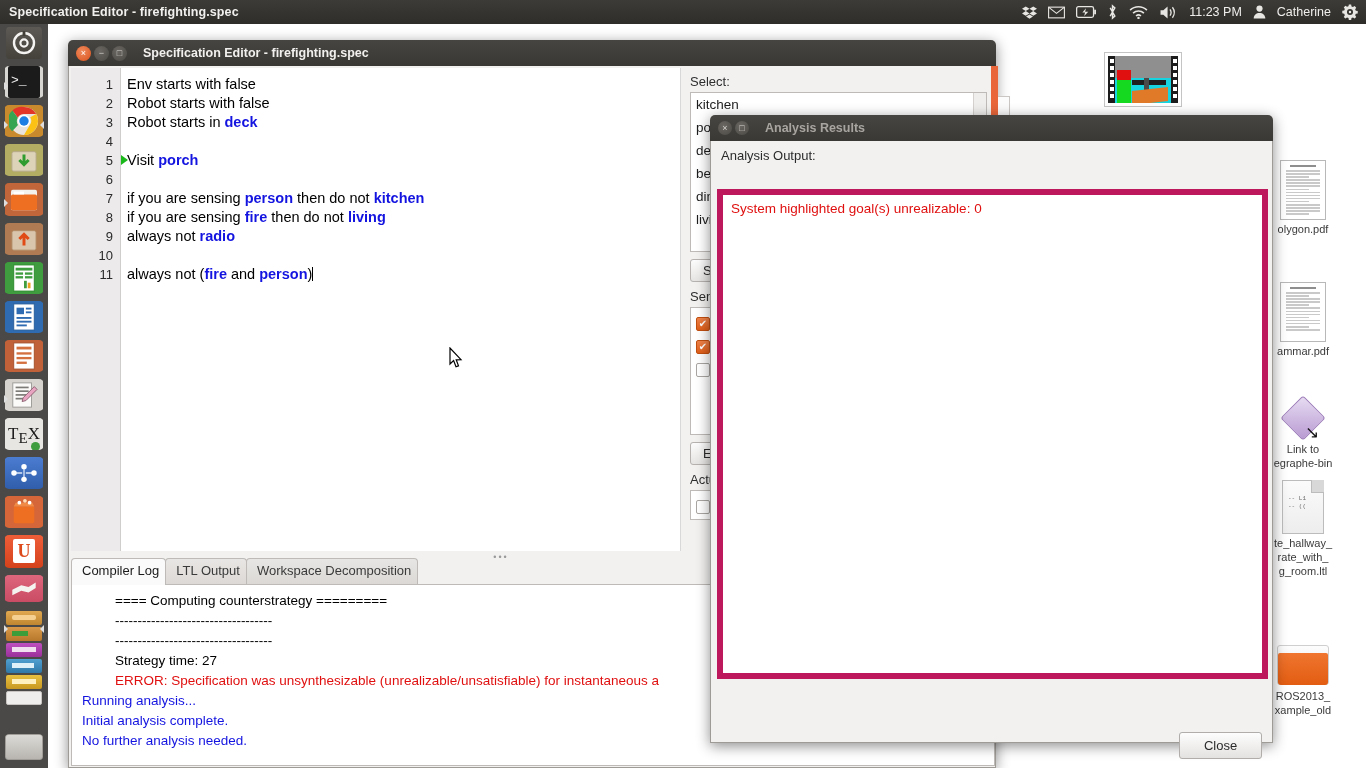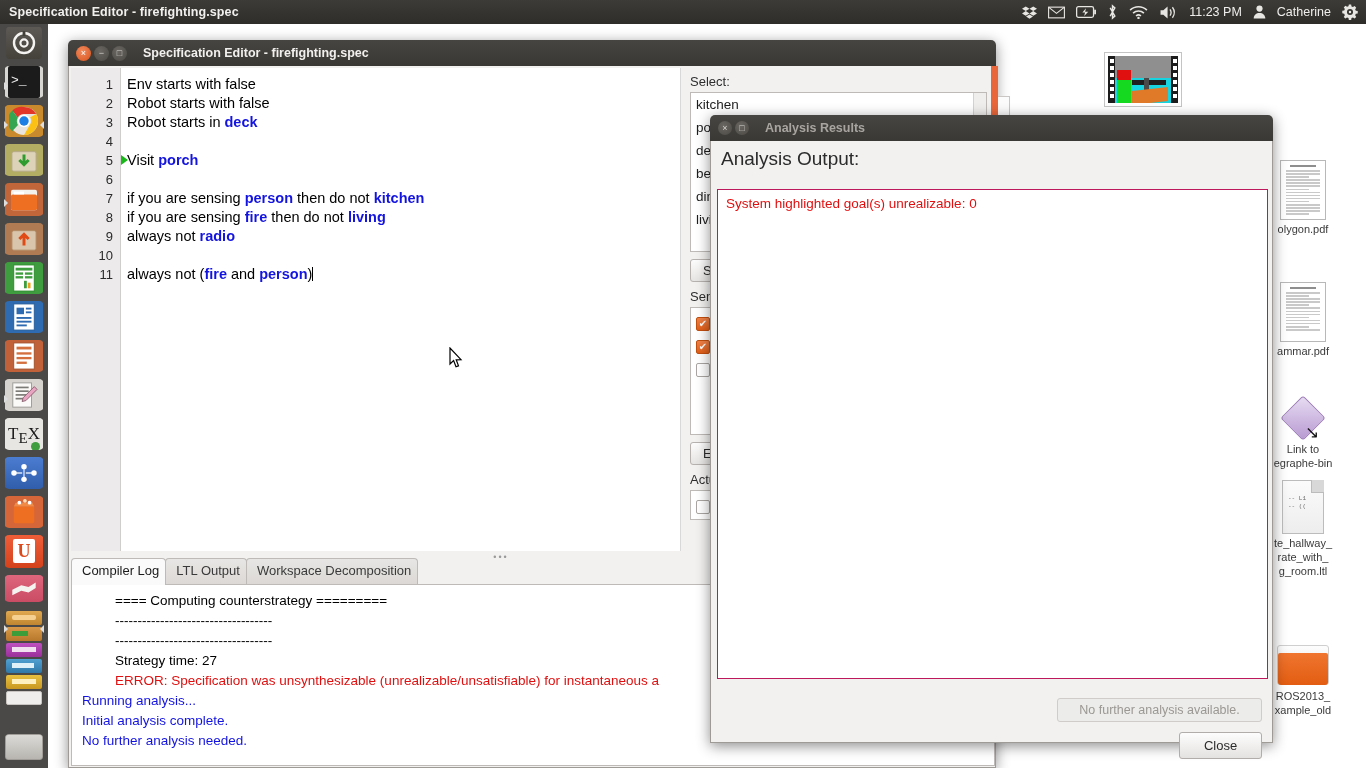--- a/index.html
+++ b/index.html
@@ -131,23 +131,23 @@
   .log-area .blue { color: #1414e0; }
 
   .splitter { position:absolute; left: 420px; top: 486px; width: 24px; height: 6px;
               font-size:9px; color:#9a9a9a; letter-spacing:2px; text-align:center;}
 
   
   #dlg { left: 710px; top: 115px; width: 563px; height: 628px; z-index: 200; border-radius:5px 5px 0 0;}
   #dlg .win-title { height: 26px; }
   #dlg .dlg-body { width: 100%; height: 602px; background: #f2f1f0;
                    border: 1px solid #9e9a96; border-top: none; position: relative; padding: 7px 10px; }
-  .dlg-lbl { font-size: 19px; color: #2b2b2b; margin-bottom: 6px; }
+  .dlg-lbl { font-size: 13px; color: #2b2b2b; margin-bottom: 6px; }
   .dlg-out { position: absolute; left: 6px; top: 48px; width: 551px; height: 490px;
-             background: #fff; border: 1px solid #be185d; padding: 6px 8px;
+             background: #fff; border: 6px solid #be185d; padding: 6px 8px;
              font-size: 13.5px; color: #e01010; overflow: hidden; }
   .dlg-info { position: absolute; right: 10px; top: 557px; width: 205px; height: 24px;
               background: #ececea; border: 1px solid #cfccc9; border-radius: 3px;
               font-size: 12.5px; color: #9b9894; display: flex; align-items: center;
               justify-content: center; }
   .dlg-close { position: absolute; right: 10px; top: 591px; width: 83px; height: 27px;
                background: linear-gradient(#fdfdfd,#e4e2e0); border: 1px solid #b0adaa;
                border-radius: 3px; font-size: 13px; color: #2b2b2b; display: flex;
                align-items: center; justify-content: center; }
 
@@ -371,21 +371,20 @@
 
   <div class="win" id="dlg">
     <div class="win-title">
       <span class="wbtn min" style="width:14px;height:14px;">×</span>
       <span class="wbtn max" style="width:14px;height:14px;">□</span>
       <span class="tlabel" style="color:#a8a5a1;">Analysis Results</span>
     </div>
     <div class="dlg-body">
       <div class="dlg-lbl">Analysis Output:</div>
       <div class="dlg-out">System highlighted goal(s) unrealizable: 0</div>
-      <div class="dlg-info">No further analysis available.</div>
       <div class="dlg-close">Close</div>
     </div>
   </div>
 
   <div class="top-panel">
     <span class="tp-title">Specification Editor - firefighting.spec</span>
     <span class="tp-right">
       <span class="ico">
         <svg width="15" height="15" viewBox="0 0 16 16">
             <path fill="#e8e6e3" d="M4 1.5 8 4 4 6.5 0 4zM12 1.5 16 4l-4 2.5L8 4zM0 9l4-2.5L8 9l-4 2.5zM12 6.5 16 9l-4 2.5L8 9zM4.3 12.3 8 10l3.7 2.3L8 14.6z"></path>

